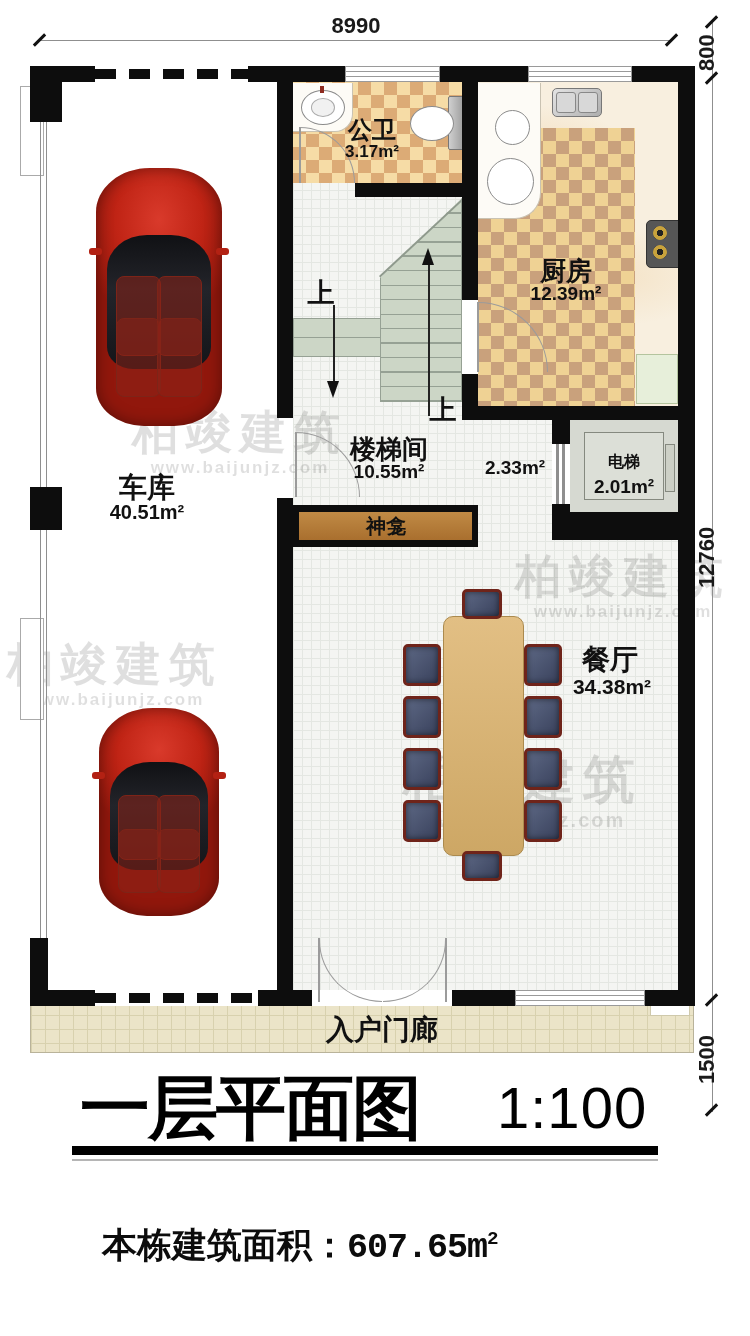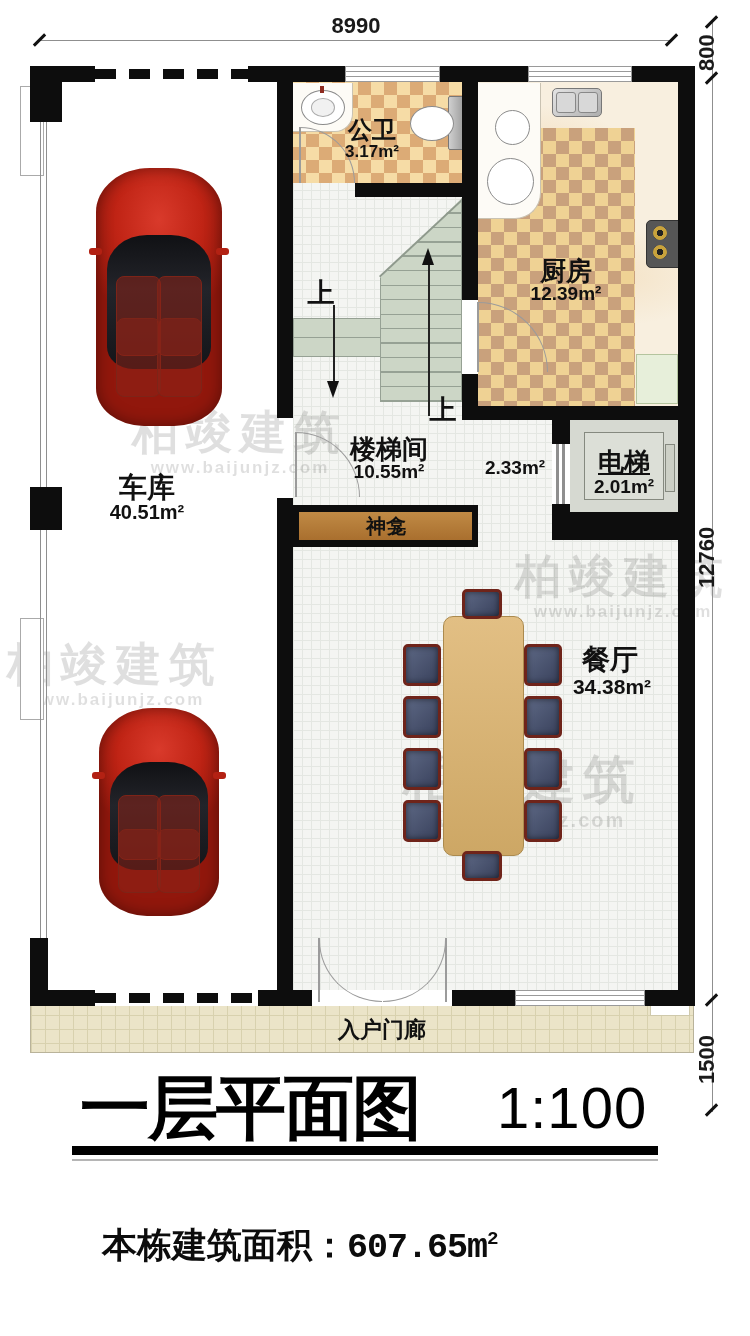--- a/index.html
+++ b/index.html
@@ -224,28 +224,28 @@
   <div class="leaf" style="left:318px;top:938px;height:64px;"></div>
   <div class="leaf" style="left:445px;top:938px;height:64px;"></div>
 
   <div class="label" style="left:372px;top:130px;font-size:24px;">公卫</div>
   <div class="label" style="left:372px;top:151px;font-size:17px;">3.17m²</div>
   <div class="label" style="left:566px;top:271px;font-size:26px;">厨房</div>
   <div class="label" style="left:566px;top:293px;font-size:19px;">12.39m²</div>
   <div class="label" style="left:389px;top:449px;font-size:26px;">楼梯间</div>
   <div class="label" style="left:389px;top:471px;font-size:19px;">10.55m²</div>
   <div class="label" style="left:515px;top:467px;font-size:19px;">2.33m²</div>
-  <div class="label" style="left:624px;top:462px;font-size:26px;text-decoration:underline;">电梯</div>
+  <div class="label" style="left:624px;top:462px;font-size:16px;">电梯</div>
   <div class="label" style="left:624px;top:486px;font-size:19px;">2.01m²</div>
   <div class="label" style="left:147px;top:488px;font-size:28px;">车库</div>
   <div class="label" style="left:147px;top:512px;font-size:20px;">40.51m²</div>
   <div class="label" style="left:386px;top:526px;font-size:20px;z-index:60;">神龛</div>
   <div class="label" style="left:610px;top:660px;font-size:28px;">餐厅</div>
   <div class="label" style="left:612px;top:686px;font-size:21px;">34.38m²</div>
-  <div class="label" style="left:382px;top:1030px;font-size:22px;font-family:Liberation Serif, serif;">入户门廊</div>
+  <div class="label" style="left:382px;top:1030px;font-size:28px;font-family:Liberation Serif, serif;">入户门廊</div>
 
   <div class="abs" style="left:80px;top:1062px;font-size:70px;font-weight:900;color:#000;z-index:60;letter-spacing:-2px;">一层平面图</div>
   <div class="abs" style="left:497px;top:1074px;font-size:58px;font-weight:400;color:#000;z-index:60;letter-spacing:1px;">1:100</div>
   <div class="abs" style="left:72px;top:1146px;width:586px;height:9px;background:#000;z-index:60;"></div>
   <div class="abs" style="left:72px;top:1159px;width:586px;height:2px;background:#b5b5b5;z-index:60;"></div>
 
   <div class="stat" style="top:1222px;">
     <span class="lab">本栋建筑面积：</span><span class="val"><span>607.65m</span><sup>2</sup></span>
   </div>
 

